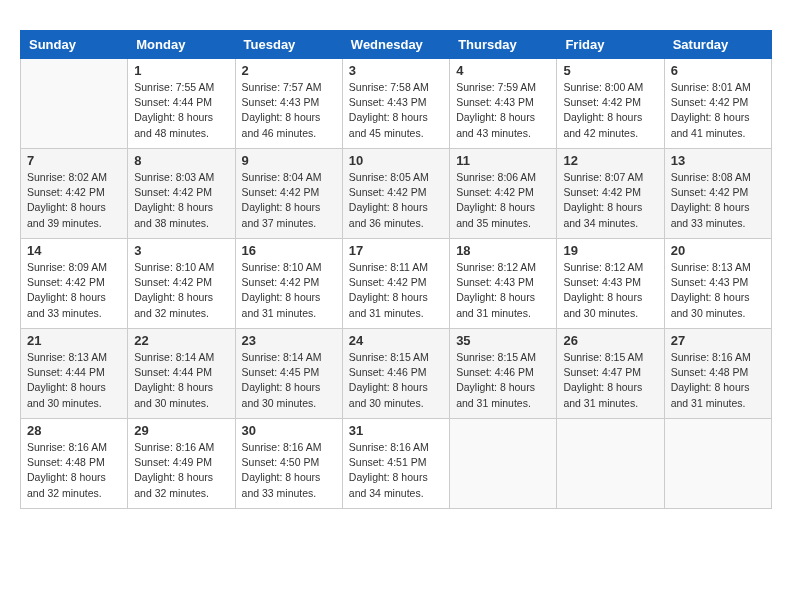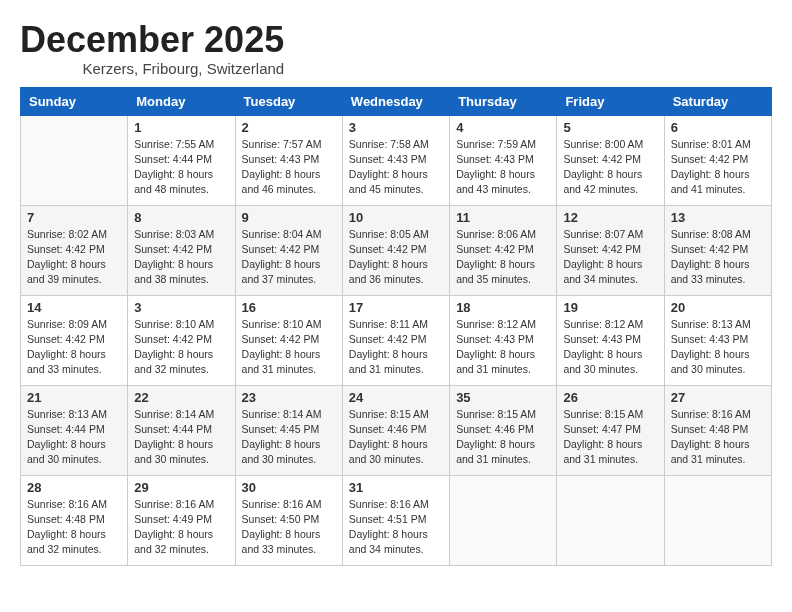--- a/index.html
+++ b/index.html
@@ -81,24 +81,20 @@
       color: #333;
     }
     .empty-cell {
       background: #f9f9f9 !important;
     }
   </style>
 </head>
 <body>
 
 <div class="header">
-  <div class="title-block">
-    <div class="month-title">December 2025</div>
-    <div class="location">Kerzers, Fribourg, Switzerland</div>
-  </div>
 </div>
 
 <table class="calendar">
   <thead>
     <tr>
     <th>Sunday</th>
         <th>Monday</th>
         <th>Tuesday</th>
         <th>Wednesday</th>
         <th>Thursday</th>

